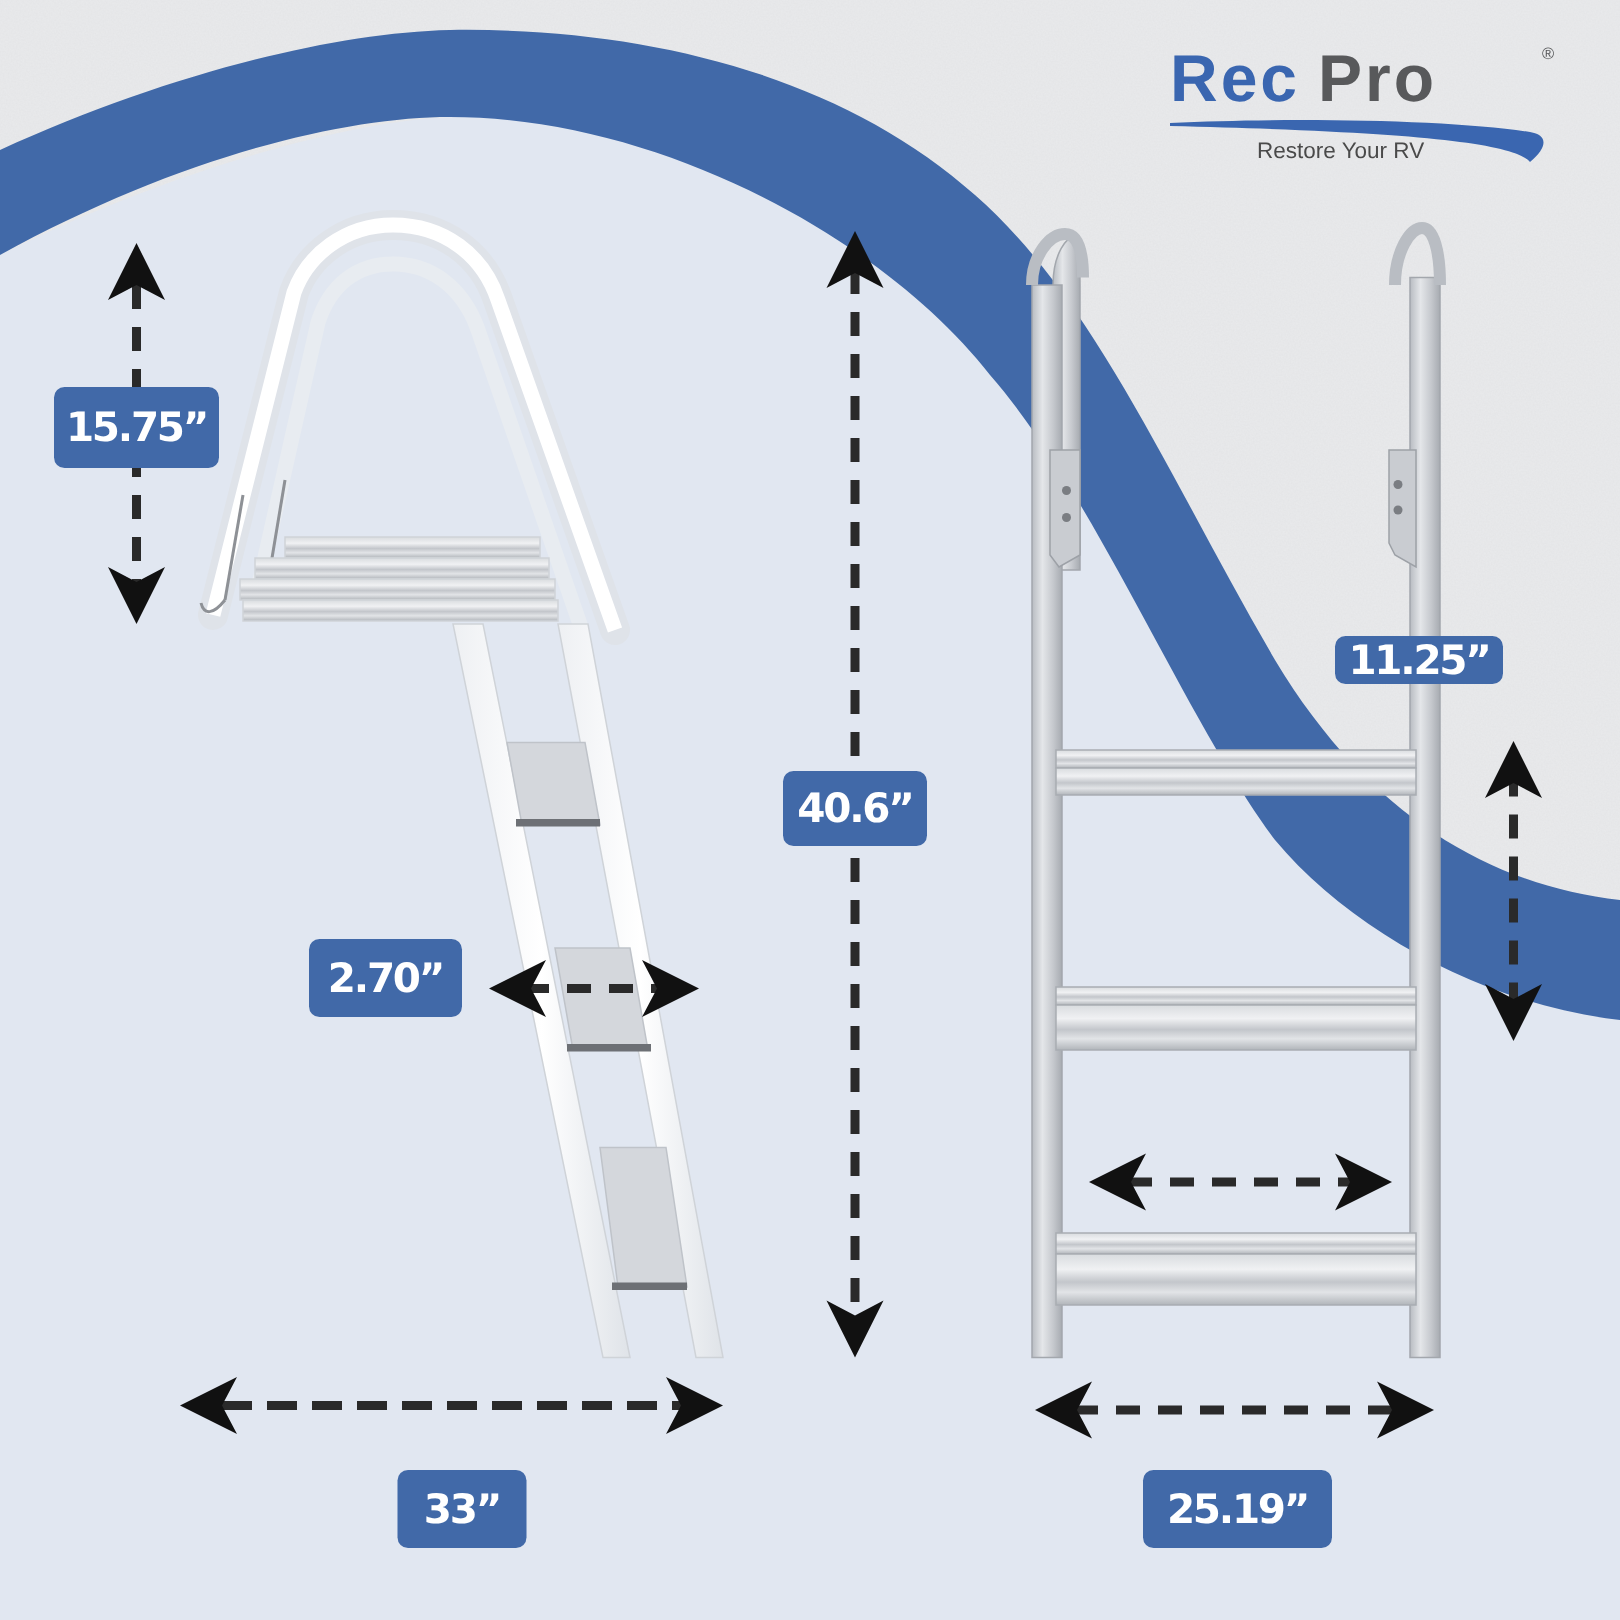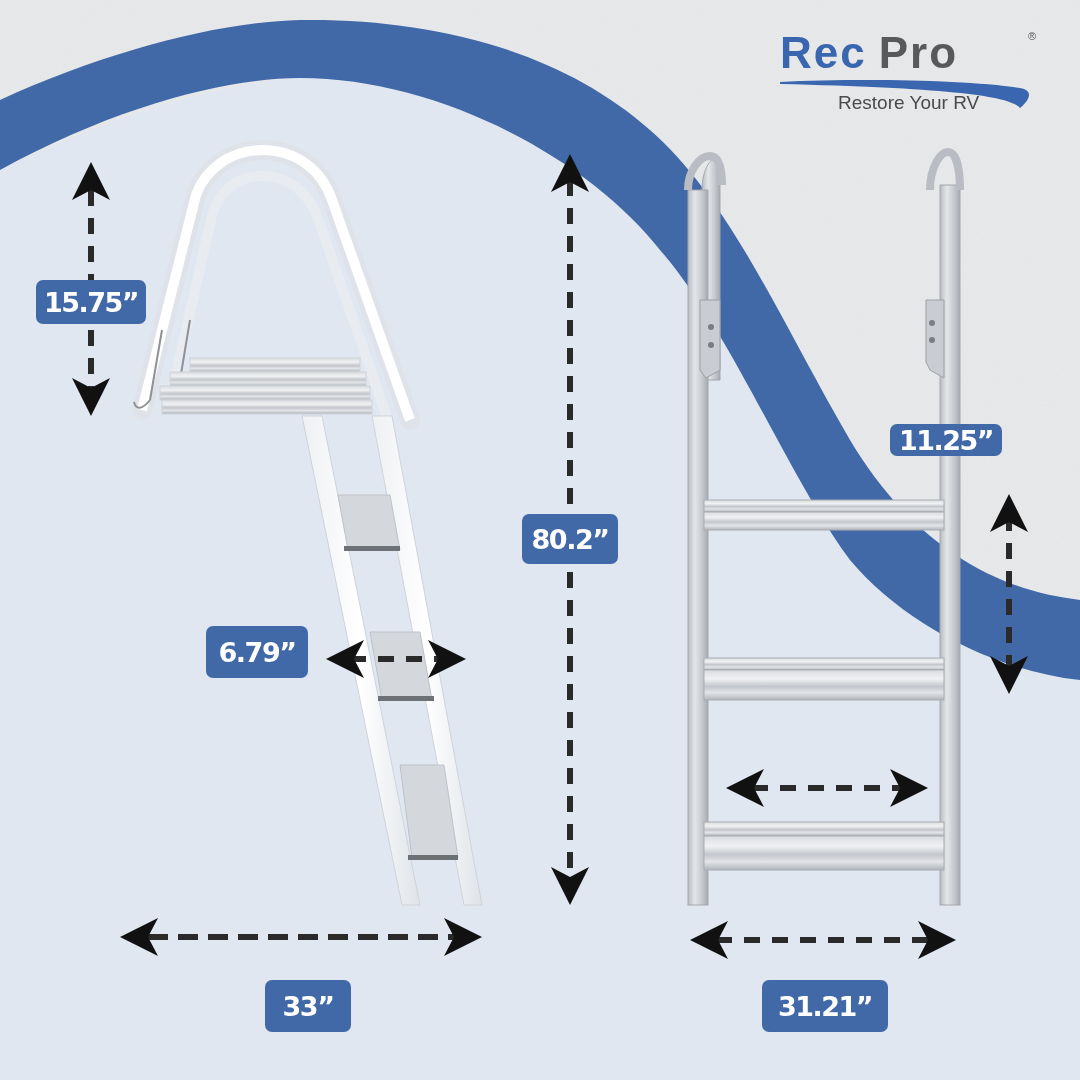--- a/index.html
+++ b/index.html
@@ -32,21 +32,21 @@
     }
     .logo-rec { color: #3a66b0; }
     .logo-pro { color: #58595b; }
     .logo-reg {
       position: absolute; left: 258px; top: 8px; font-size: 11px; color: #58595b;
       font-family: "Liberation Sans", sans-serif;
     }
     .logo-tag {
       position: absolute; left: 68px; top: 70px;
       font-family: "Liberation Sans", sans-serif;
-      font-size: 19px; color: #4a4a4a; white-space: nowrap;
+      font-size: 15px; color: #4a4a4a; white-space: nowrap;
     }
   </style>
 </head>
 <body>
 
 <div id="scene">
   <svg width="1080" height="1080" viewBox="0 0 1080 1080" style="position:absolute;left:0;top:0">
     <defs>
       <filter id="grain" x="0" y="0" width="100%" height="100%">
         <feTurbulence type="fractalNoise" baseFrequency="0.9" numOctaves="2" seed="3" result="n"></feTurbulence>
@@ -185,19 +185,19 @@
     <div class="logo-word">
       <span class="logo-rec">Rec</span><span style="display:inline-block;width:12px"></span><span class="logo-pro">Pro</span>
     </div>
     <span class="logo-reg">®</span>
     <svg style="position:absolute;left:0;top:52px" width="270" height="40">
       <path d="M10,8 C90,4 200,6 250,14 C262,16 262,24 250,34 C240,22 180,14 10,10 Z" fill="#3a66b0"></path>
     </svg>
     <span class="logo-tag">Restore Your RV</span>
   </div>
 
-  <div class="label" style="left:36px;top:258px;width:110px;height:44px;margin-top:22px;">15.75”</div>
-  <div class="label" style="left:522px;top:514px;width:96px;height:50px;">80.2”</div>
-  <div class="label" style="left:206px;top:626px;width:102px;height:52px;">6.79”</div>
+  <div class="label" style="left:36px;top:258px;width:110px;height:54px;">15.75”</div>
+  <div class="label" style="left:522px;top:514px;width:96px;height:50px;">40.6”</div>
+  <div class="label" style="left:206px;top:626px;width:102px;height:52px;">2.70”</div>
   <div class="label" style="left:265px;top:980px;width:86px;height:52px;">33”</div>
   <div class="label" style="left:890px;top:424px;width:112px;height:32px;">11.25”</div>
-  <div class="label" style="left:762px;top:980px;width:126px;height:52px;">31.21”</div>
+  <div class="label" style="left:762px;top:980px;width:126px;height:52px;">25.19”</div>
 </div>
 
 </body></html>

